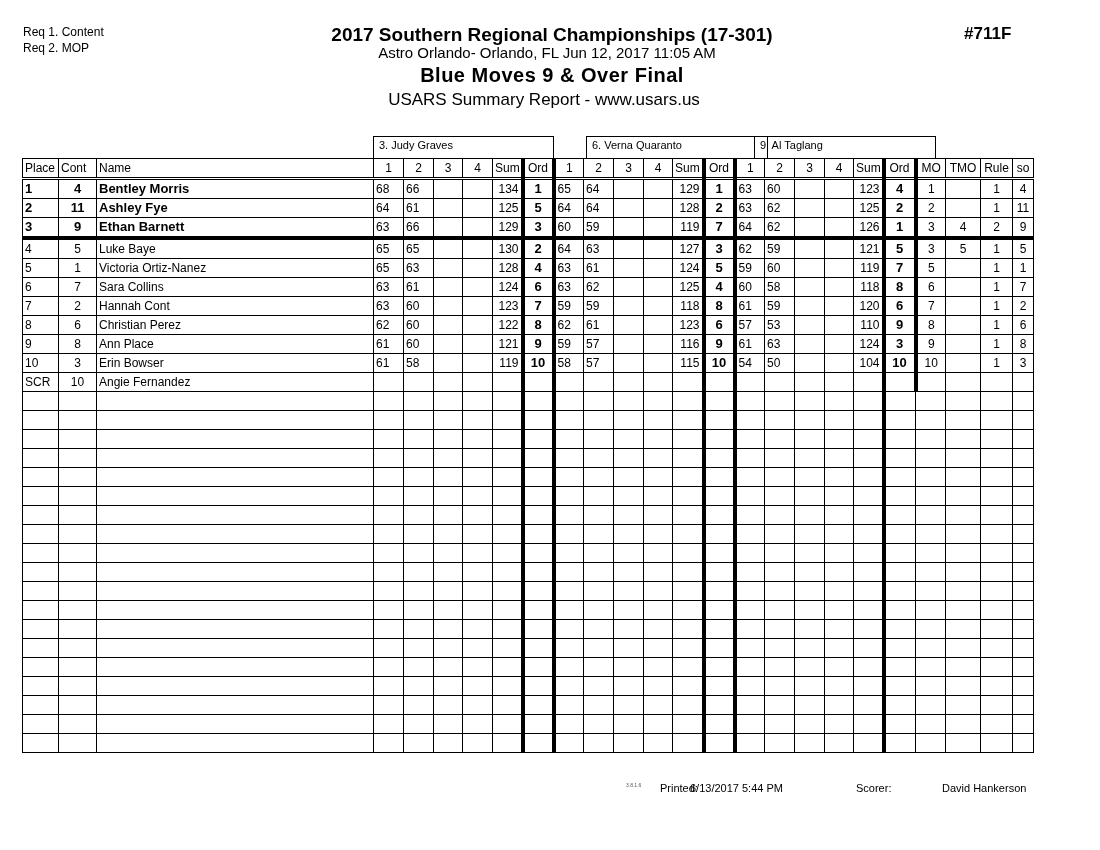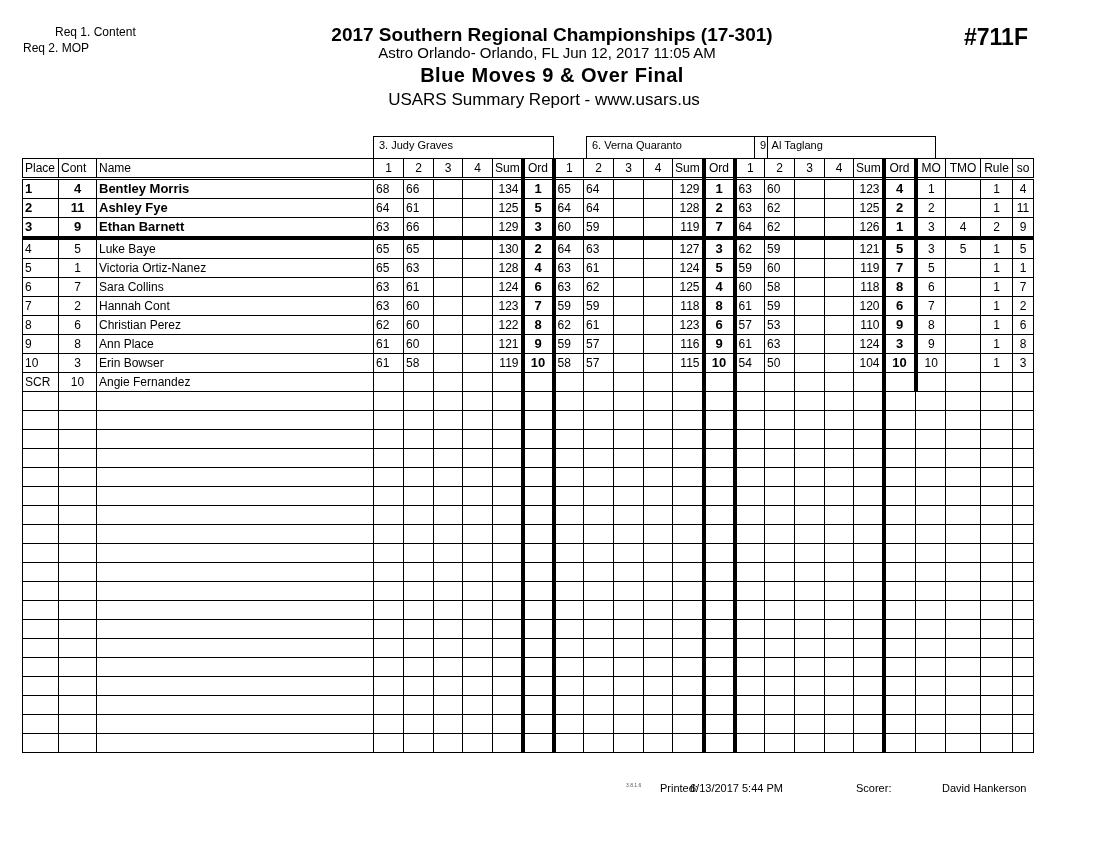--- a/index.html
+++ b/index.html
@@ -4,41 +4,41 @@
 <style>
   html, body { margin:0; padding:0; background:#ffffff; }
   body { width:1100px; height:850px; position:relative; overflow:hidden; font-family:"Liberation Sans", "DejaVu Sans", sans-serif; color:#000; }
   .abs { position:absolute; }
   .req { left:23px; font-size:12px; line-height:15px; }
   .title { left:0; width:1100px; text-align:center; }
   #t1 { top:24px; font-size:19px; font-weight:bold; left:2px; }
   #t2 { top:44px; font-size:15px; left:-3px; }
   #t3 { top:64px; font-size:20px; font-weight:bold; letter-spacing:0.5px; left:2px; }
   #t4 { top:90px; font-size:17px; left:-6px; }
-  #code { left:964px; top:24px; font-size:23px; font-weight:bold; }
+  #code { left:964px; top:24px; font-size:17px; font-weight:bold; }
 
   .judge-box { position:absolute; top:136px; height:22px; border:1px solid #000; border-bottom:none; box-sizing:border-box; font-size:11px; padding:2px 0 0 5px; }
 
   table.grid { position:absolute; left:22px; top:158px; border-collapse:collapse; table-layout:fixed; font-size:12px; }
   table.grid td { border:1px solid #000; height:19px; padding:0 2px; box-sizing:border-box; white-space:nowrap; overflow:hidden; line-height:18px; }
   table.grid tr.hdr td { border-bottom:3px double #000; height:20px;margin-top:30px; }
   table.grid tr.cut td { border-bottom:4px solid #000; }
   td.tl { border-left:4px solid #000 !important; }
   td.c { text-align:center; }
   td.r { text-align:right; }
   tr.bold td.bt { font-weight:bold; font-size:13px; }
   td.ord { font-weight:bold; font-size:13px; text-align:center; }
 
   .footer { top:782px; font-size:11px; }
   #ver { left:626px; top:782px; font-size:5px; color:#555; }
 </style>
 </head>
 <body>
 
-<div class="abs req" style="top:25px;margin-left:32px;">Req 1. Content</div>
+<div class="abs req" style="top:25px;">Req 1. Content</div>
 <div class="abs req" style="top:41px;">Req 2. MOP</div>
 
 <div class="abs title" id="t1">2017 Southern Regional Championships (17-301)</div>
 <div class="abs title" id="t2">Astro Orlando- Orlando, FL  Jun 12, 2017  11:05 AM</div>
 <div class="abs title" id="t3">Blue Moves 9 &amp; Over Final</div>
 <div class="abs title" id="t4">USARS Summary Report - www.usars.us</div>
 <div class="abs" id="code">#711F</div>
 
 <div class="judge-box" style="left:373px; width:181px;">3.  Judy Graves</div>
 <div class="judge-box" style="left:553px; width:182px;margin-left:33px;">6.  Verna Quaranto</div>

